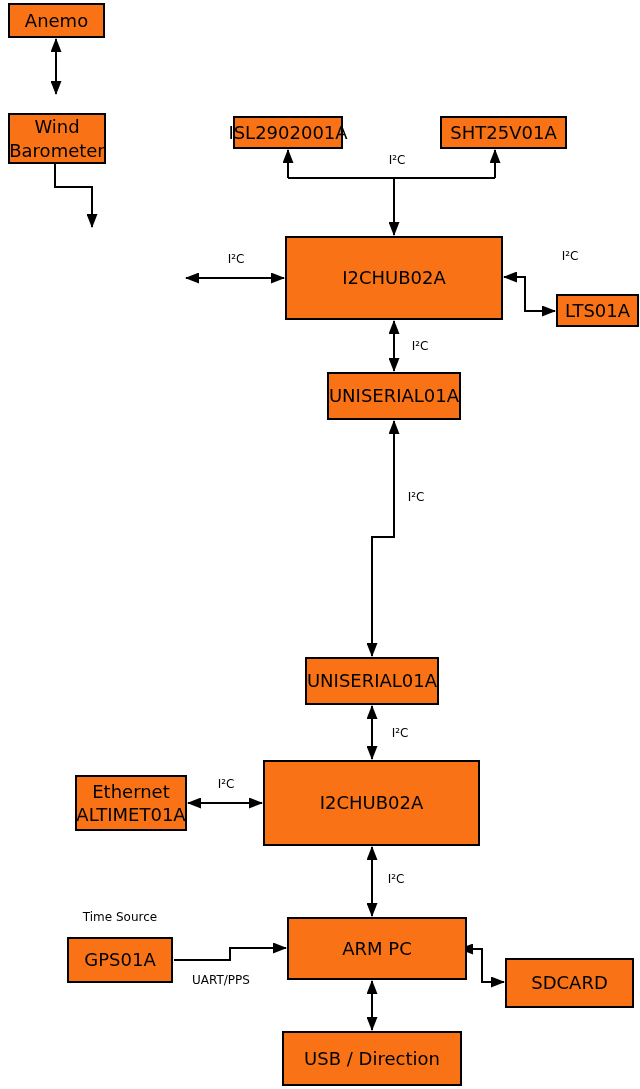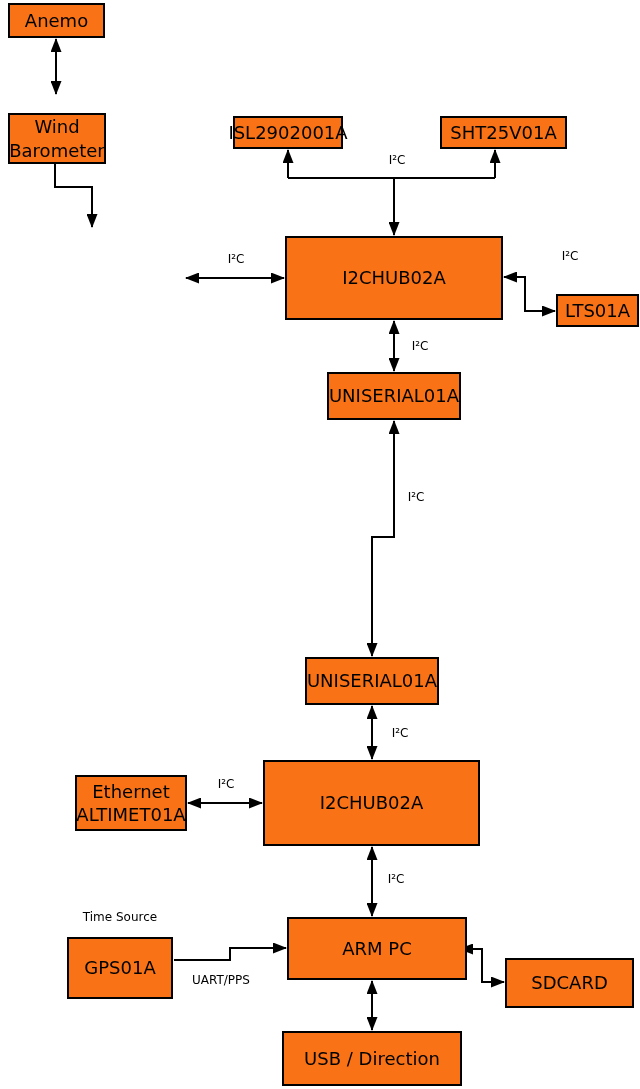--- a/index.html
+++ b/index.html
@@ -124,21 +124,21 @@
 
   <div class="node" style="left:75px; top:775px; width:112px; height:56px">
     <span>Ethernet</span>
     <span>ALTIMET01A</span>
   </div>
 
   <div class="node" style="left:287px; top:917px; width:180px; height:63px">
     <span>ARM PC</span>
   </div>
 
-  <div class="node" style="left:67px; top:937px; width:106px; height:62px">
+  <div class="node" style="left:67px; top:937px; width:106px; height:46px">
     <span>GPS01A</span>
   </div>
 
   <div class="node" style="left:505px; top:958px; width:129px; height:50px">
     <span>SDCARD</span>
   </div>
 
   <div class="node" style="left:282px; top:1031px; width:180px; height:55px">
     <span>USB / Direction</span>
   </div>

